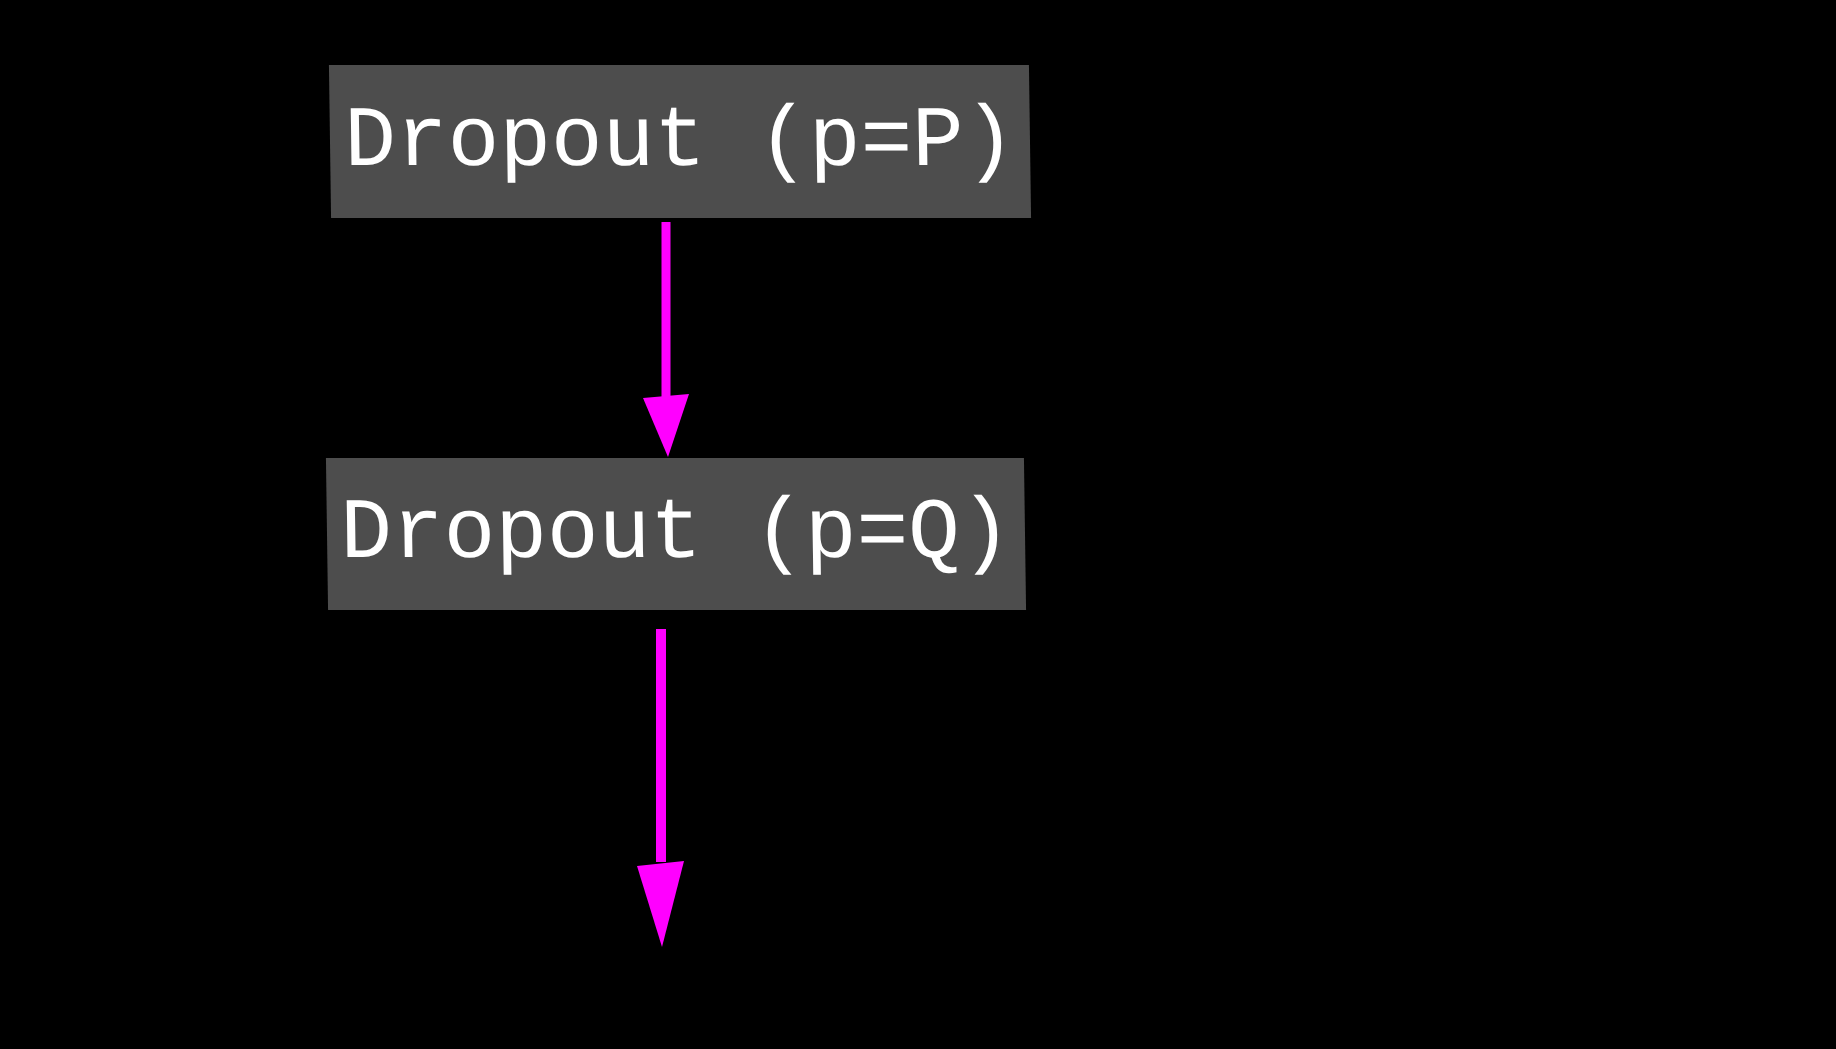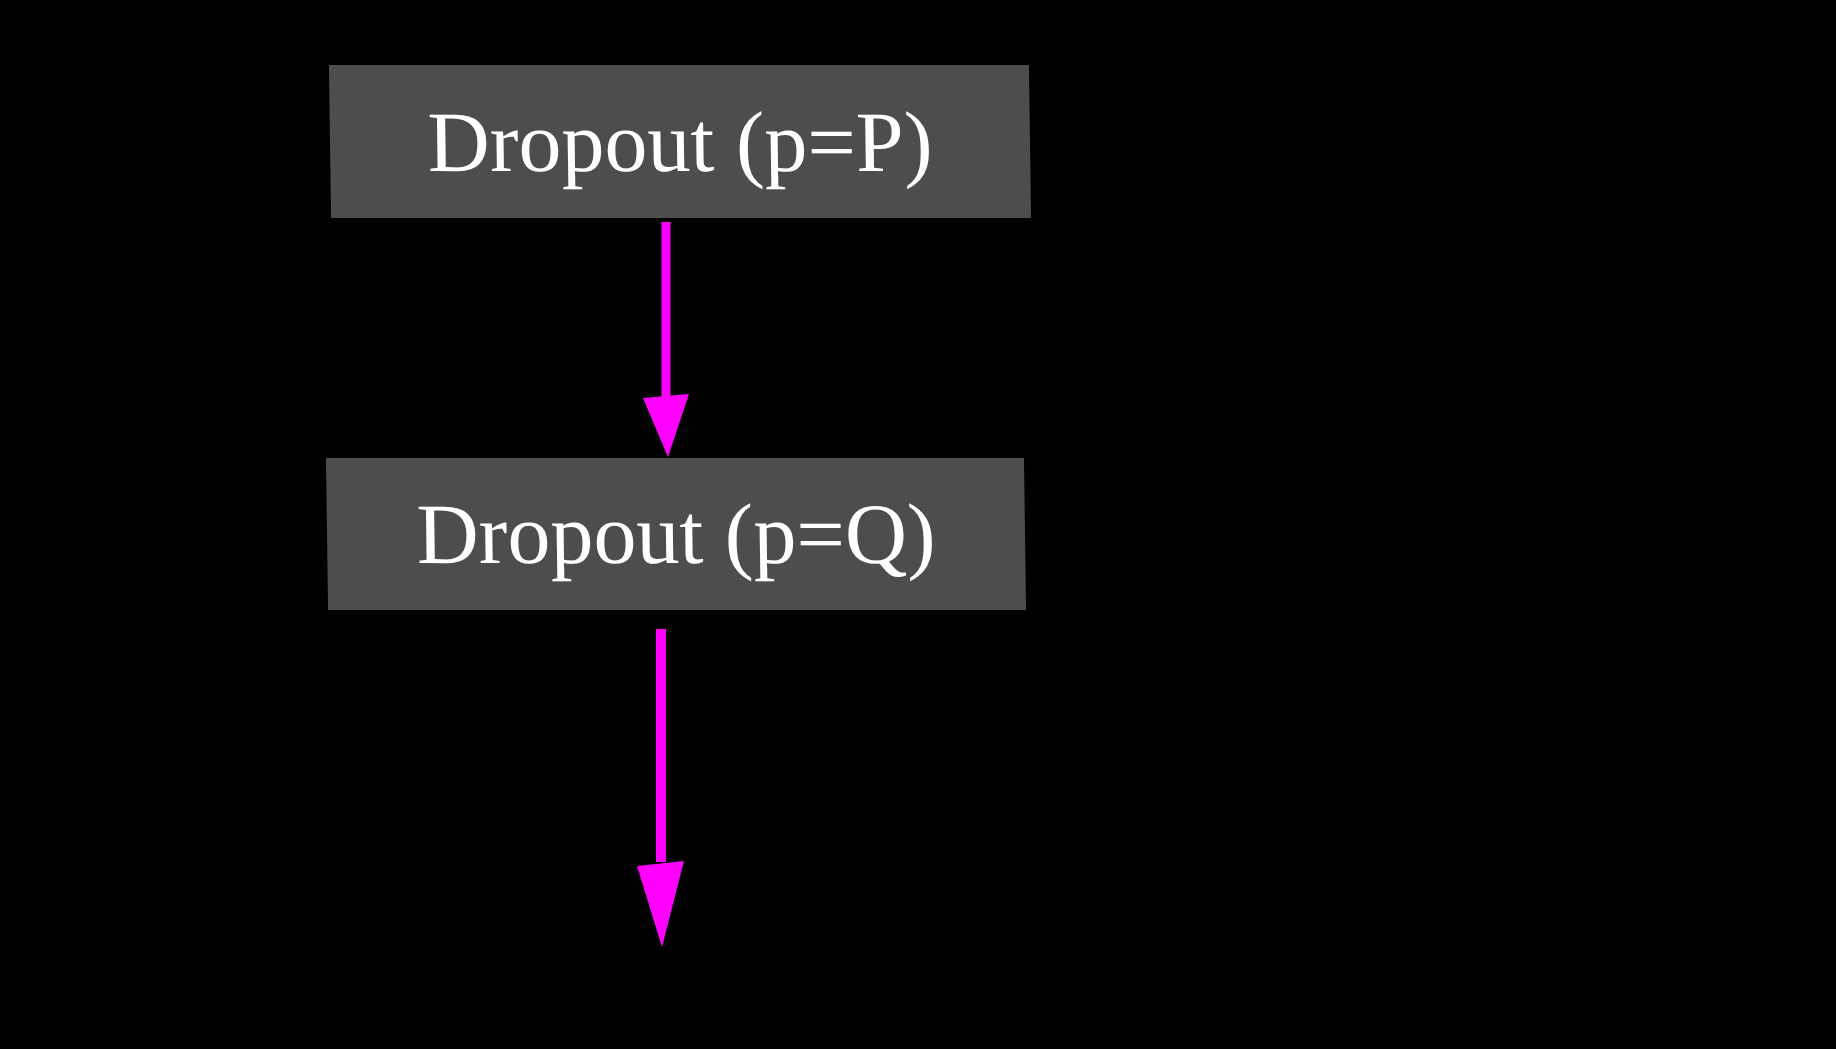--- a/index.html
+++ b/index.html
@@ -6,21 +6,21 @@
     margin: 0;
     padding: 0;
     background: #000;
   }
   #canvas {
     position: relative;
     width: 1604px;
     height: 1049px;
     background: var(--bg-color, #000000);
     overflow: hidden;
-    font-family: Liberation Serif, serif;
+    font-family: Liberation Mono, monospace;
   }
   .node {
     position: absolute;
     display: flex;
     align-items: center;
     justify-content: center;
     background: var(--node-fill, #4d4d4d);
     color: var(--node-text, #ffffff);
     font-size: 86px;
     line-height: 1;

